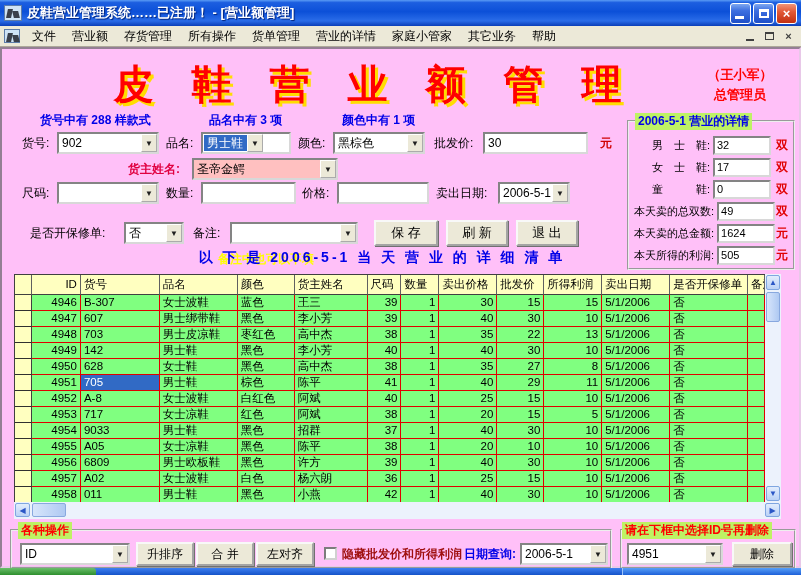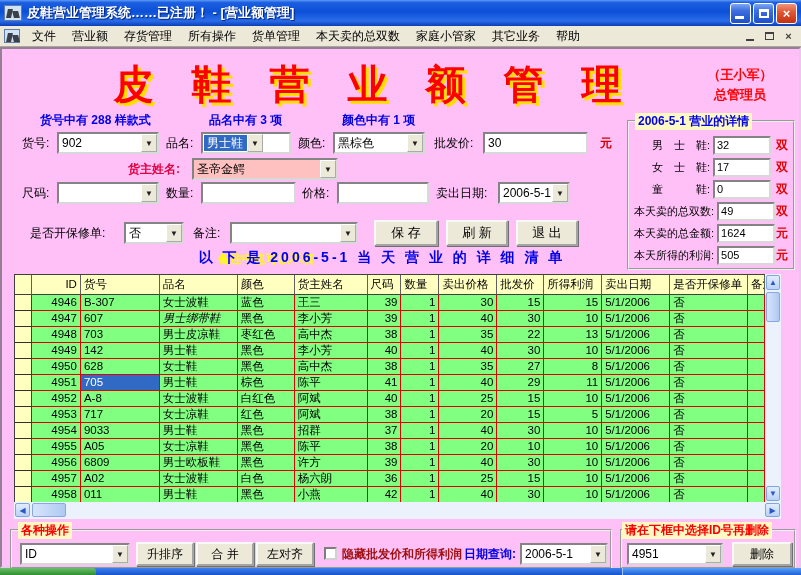--- a/index.html
+++ b/index.html
@@ -60,21 +60,21 @@
   .combo-text { flex:1; line-height:18px; padding-left:3px; white-space:nowrap; overflow:hidden; }
   .combo-text.hl { background:#316AC5; color:#fff; align-self:flex-start; padding-right:4px; flex:0 0 auto; margin:1px 0 0 1px; line-height:16px; }
   .combo-btn { width:16px; background:#ECE9D8; border:1px outset #fff; font-size:8px; color:#202020;
     display:flex; align-items:center; justify-content:center; }
   .combo.pinkfield { background:#FFC0C0; }
 
   .btn { position:absolute; background:#ECE9D8; border:2px outset #f8f8f8; font-size:13px;
     display:flex; align-items:center; justify-content:center; white-space:nowrap; box-shadow:1px 1px 0 #707070; }
 
   .groupbox { position:absolute; border:2px groove #eee; }
-  .groupbox > .gtitle { position:absolute; top:-9px; left:6px; background:#fef9c3; padding:0 3px;
+  .groupbox > .gtitle { position:absolute; top:-9px; left:6px; background:#bef264; padding:0 3px;
     font-weight:bold; white-space:nowrap; }
 
   .listtitle { position:absolute; left:40px; top:200px; width:680px; text-align:center;
     color:#0000E8; font-weight:bold; font-size:14px; letter-spacing:3px; }
 
   
   #details-rows .drow { position:absolute; left:5px; right:5px; height:20px; display:flex; align-items:center; }
   .drow .dlabel { flex:1; text-align:right; font-size:11px; padding-right:3px; white-space:nowrap; }
   .drow .dval { width:58px; height:19px; background:#fff; border:2px inset #d8d8d8; font-size:11px; padding:0 2px; font-family:inherit; }
   .drow .dunit { width:17px; text-align:right; color:#E00000; font-weight:bold; font-size:12px; }
@@ -132,21 +132,21 @@
   </div>
 
   <div class="menubar">
     <span class="appicon small"></span>
     <span id="menu-items">
         <span class="menu-item">文件</span>
         <span class="menu-item">营业额</span>
         <span class="menu-item">存货管理</span>
         <span class="menu-item">所有操作</span>
         <span class="menu-item">货单管理</span>
-        <span class="menu-item">本天卖的总双数</span>
+        <span class="menu-item">营业的详情</span>
         <span class="menu-item">家庭小管家</span>
         <span class="menu-item">其它业务</span>
         <span class="menu-item">帮助</span>
       </span>
     <span class="mdibtns">
       <span class="mbtn">
           <i class="g-min-d"></i>
         </span>
       <span class="mbtn">
           <i class="g-res-d"></i>
@@ -293,21 +293,21 @@
           <span class="tcell ar" style="width: 47px;">15</span>
           <span class="tcell ar" style="width: 58px;">15</span>
           <span class="tcell" style="width: 68px;">5/1/2006</span>
           <span class="tcell" style="width: 78px;">否</span>
           <span class="tcell" style="width: 17px;"></span>
         </div>
         <div class="trow">
           <span class="tcell sel-col" style="width: 17px;"></span>
           <span class="tcell ar" style="width: 49px;">4947</span>
           <span class="tcell" style="width: 79px;">607</span>
-          <span class="tcell" style="width: 78px; font-style: italic;">男士绑带鞋</span>
+          <span class="tcell" style="width: 78px;">男士绑带鞋</span>
           <span class="tcell" style="width: 57px;">黑色</span>
           <span class="tcell" style="width: 73px;">李小芳</span>
           <span class="tcell ar" style="width: 34px;">39</span>
           <span class="tcell ar" style="width: 38px;">1</span>
           <span class="tcell ar" style="width: 58px;">40</span>
           <span class="tcell ar" style="width: 47px;">30</span>
           <span class="tcell ar" style="width: 58px;">10</span>
           <span class="tcell" style="width: 68px;">5/1/2006</span>
           <span class="tcell" style="width: 78px;">否</span>
           <span class="tcell" style="width: 17px;"></span>

